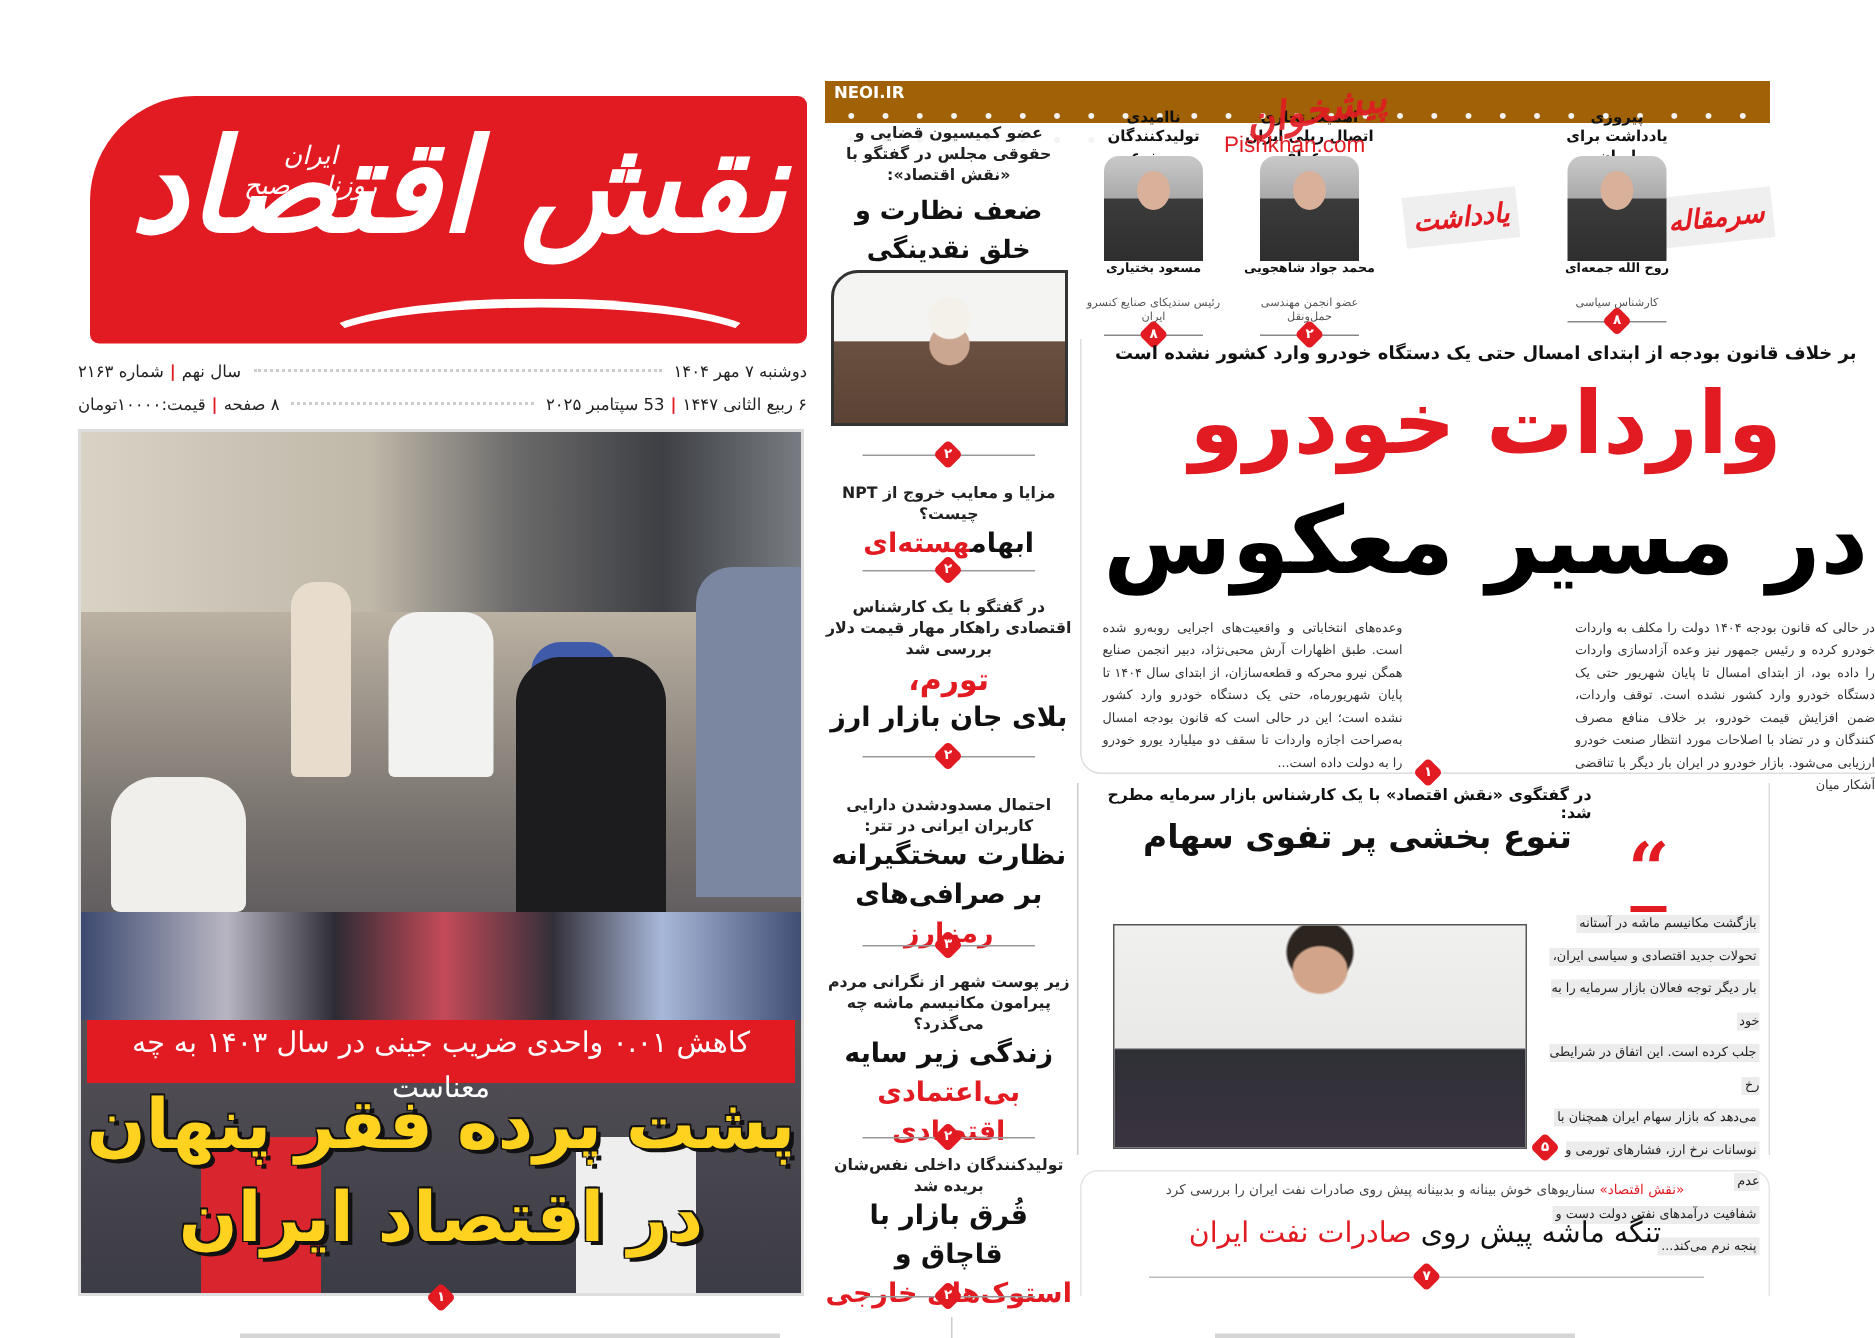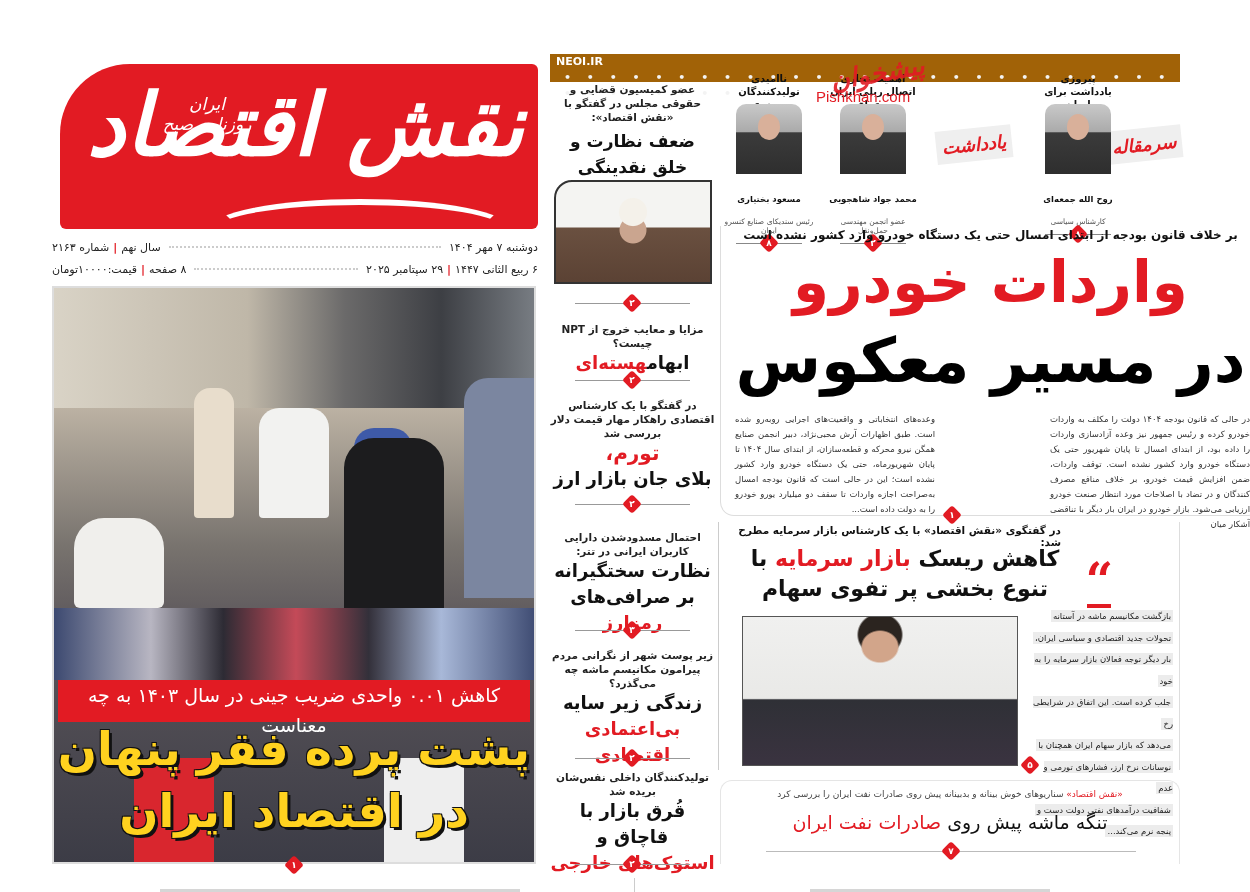--- a/index.html
+++ b/index.html
@@ -42,21 +42,21 @@
   .divider .page-badge { left: 50px; top: -7px; }
   #cleric-photo { position: absolute; left: 4px; top: 128px; width: 158px; height: 104px; border: 2px solid #333; border-radius: 18px 0 0 0; overflow: hidden;
     background: radial-gradient(circle at 50% 30%, #f4f1ea 0 13%, transparent 14%), radial-gradient(circle at 50% 48%, #caa58f 0 14%, transparent 15%), linear-gradient(180deg, #f4f4f2 0%, #f4f4f2 45%, #6a5040 46%, #5b4234 100%); }
 
   
   #opinions { left: 720px; top: 72px; width: 460px; height: 148px; }
   .op-card { position: absolute; top: 0; width: 80px; text-align: center; }
   .op-title { font-size: 10px; font-weight: bold; line-height: 13px; height: 30px; }
   .op-photo { width: 66px; height: 70px; margin: 2px auto 0; border-radius: 10px 10px 0 0; background: linear-gradient(180deg, #c9c9c9 0%, #aaa 40%, #3b3b3b 41%, #2e2e2e 100%); position: relative; }
   .op-photo::after { content: ""; position: absolute; left: 22px; top: 10px; width: 22px; height: 26px; border-radius: 50%; background: #d9b09a; }
-  .op-name { font-size: 8.5px; font-weight: bold; margin-top: 20px; }
+  .op-name { font-size: 8.5px; font-weight: bold; margin-top: 0; }
   .op-role { font-size: 7.5px; color: #555; margin-top: 13px; }
   .op-line { width: 66px; height: 1px; background: #888; margin: 8px auto 0; position: relative; }
   .op-line .page-badge { left: 26px; top: -7px; }
   .stamp { position: absolute; font-family: "DejaVu Serif", serif; font-style: italic; font-weight: bold; color: #e21b23; font-size: 18px; background: #efefef; padding: 6px 6px; transform: rotate(-6deg); }
   #watermark { left: 816px; top: 88px; font-size: 15px; color: #e21b23; font-family: "Liberation Sans", sans-serif; direction: ltr; }
   #watermark-fa { left: 830px; top: 58px; font-family: "DejaVu Serif", serif; font-style: italic; font-weight: bold; font-size: 26px; color: #e21b23; transform: rotate(-10deg); opacity: 0.9; }
 
   
   #lead { left: 720px; top: 226px; width: 541px; height: 290px; border: 1px solid #ddd; border-top: none; border-radius: 0 0 14px 14px; }
   #lead-kicker { position: absolute; top: 2px; left: 0; right: 0; text-align: center; font-size: 12px; font-weight: bold; }
@@ -102,21 +102,21 @@
 <div id="dateline" class="abs">
   <div class="date-row" style="top:2px;">
     <span>دوشنبه ۷ مهر ۱۴۰۴</span>
     <span class="dots"></span>
     <span>
       <span>سال نهم</span><span class="sep">|</span><span>شماره ۲۱۶۳</span>
     </span>
   </div>
   <div class="date-row" style="top:24px;">
     <span>
-      <span>۶ ربیع الثانی ۱۴۴۷</span><span class="sep">|</span><span>۲۹ سپتامبر ۲۰۲۵</span>
+      <span>۶ ربیع الثانی ۱۴۴۷</span><span class="sep">|</span><span>53 سپتامبر ۲۰۲۵</span>
     </span>
     <span class="dots"></span>
     <span>
       <span>۸ صفحه</span><span class="sep">|</span><span>قیمت:۱۰۰۰۰تومان</span>
     </span>
   </div>
 </div>
 
 <div id="main-photo" class="abs">
 
@@ -272,25 +272,20 @@
   <div class="lead-col" style="right:10px;">در حالی که قانون بودجه ۱۴۰۴ دولت را مکلف به واردات خودرو کرده و رئیس جمهور نیز وعده آزادسازی واردات را داده بود، از ابتدای امسال تا پایان شهریور حتی یک دستگاه خودرو وارد کشور نشده است. توقف واردات، ضمن افزایش قیمت خودرو، بر خلاف منافع مصرف کنندگان و در تضاد با اصلاحات مورد انتظار صنعت خودرو ارزیابی می‌شود. بازار خودرو در ایران بار دیگر با تناقضی آشکار میان</div>
   <div class="lead-col" style="left:14px;">وعده‌های انتخاباتی و واقعیت‌های اجرایی روبه‌رو شده است. طبق اظهارات آرش محبی‌نژاد، دبیر انجمن صنایع همگن نیرو محرکه و قطعه‌سازان، از ابتدای سال ۱۴۰۴ تا پایان شهریورماه، حتی یک دستگاه خودرو وارد کشور نشده است؛ این در حالی است که قانون بودجه امسال به‌صراحت اجازه واردات تا سقف دو میلیارد یورو خودرو را به دولت داده است...</div>
   <div class="page-badge" style="left:224px;top:282px;">
       <span>۱</span>
     </div>
 </div>
 
 <div id="capital" class="abs">
   <div id="cap-kicker">در گفتگوی «نقش اقتصاد» با یک کارشناس بازار سرمایه مطرح شد:</div>
   <div id="cap-hl">
-    <div>
-      <span>کاهش ریسک</span>
-      <span class="red">بازار سرمایه</span>
-      <span>با</span>
-    </div>
     <div>تنوع بخشی پر تفوی سهام</div>
   </div>
   <div id="cap-photo"></div>
   <div id="quote-mark">“</div>
   <div id="cap-body">
     <div><span>بازگشت مکانیسم ماشه در آستانه</span></div>
     <div><span>تحولات جدید اقتصادی و سیاسی ایران،</span></div>
     <div><span>بار دیگر توجه فعالان بازار سرمایه را به خود</span></div>
     <div><span>جلب کرده است. این اتفاق در شرایطی رخ</span></div>
     <div><span>می‌دهد که بازار سهام ایران همچنان با</span></div>

